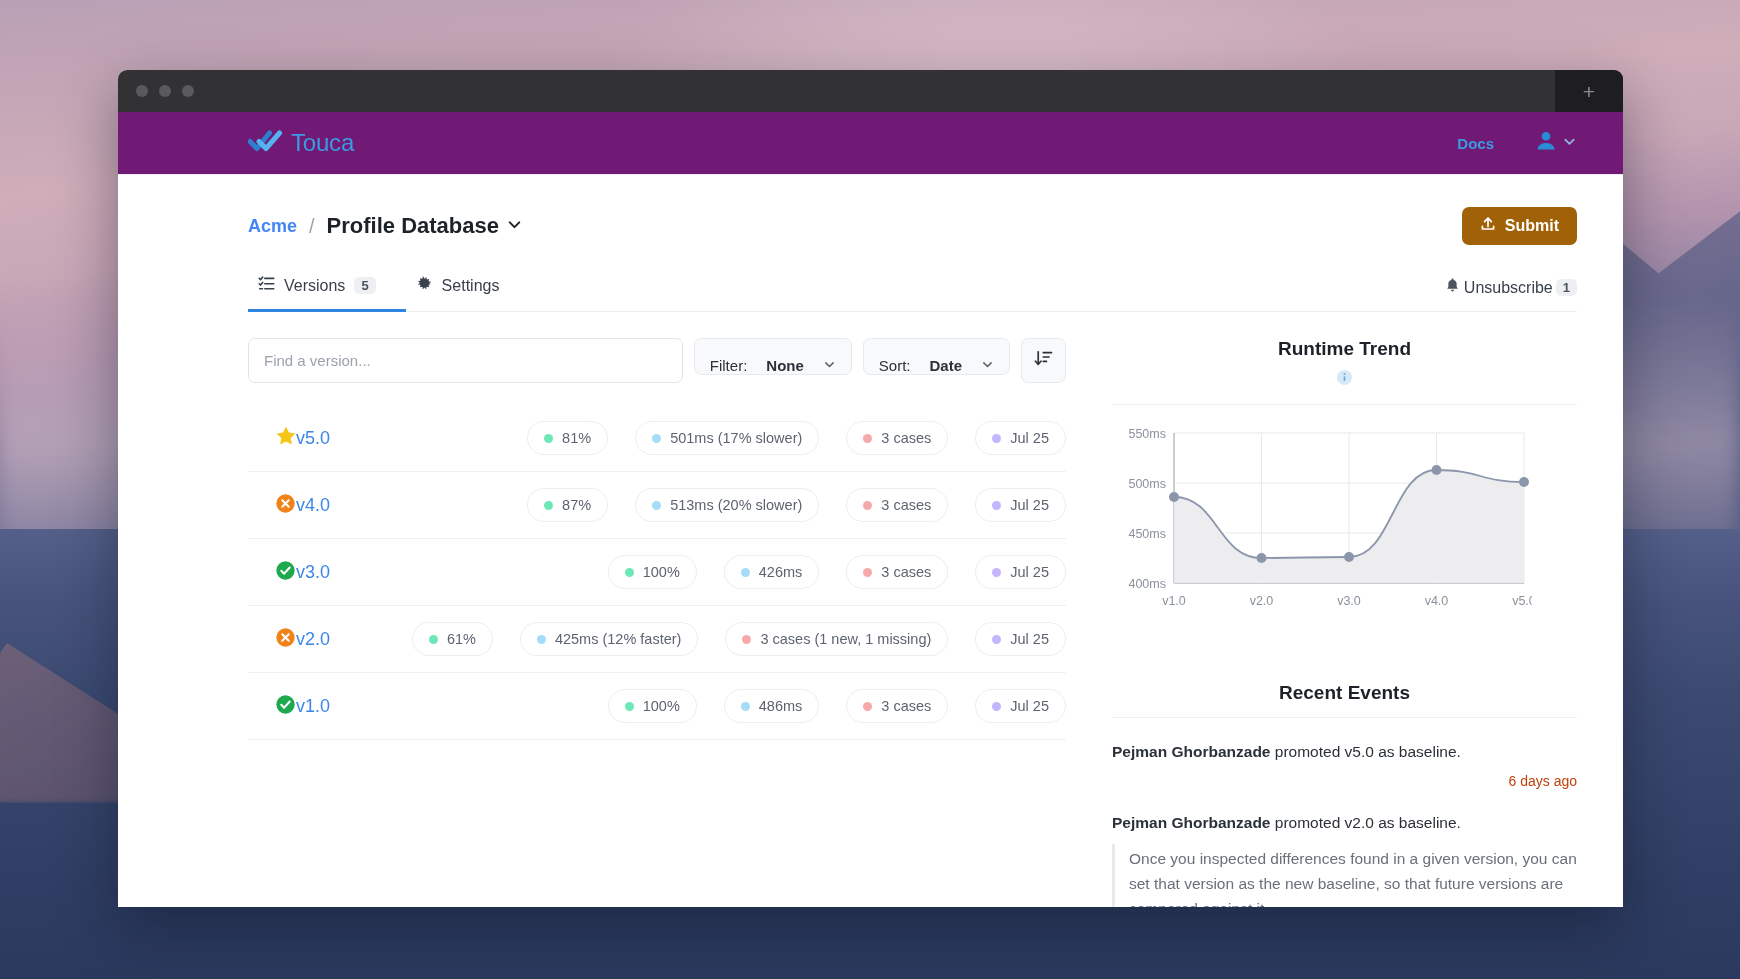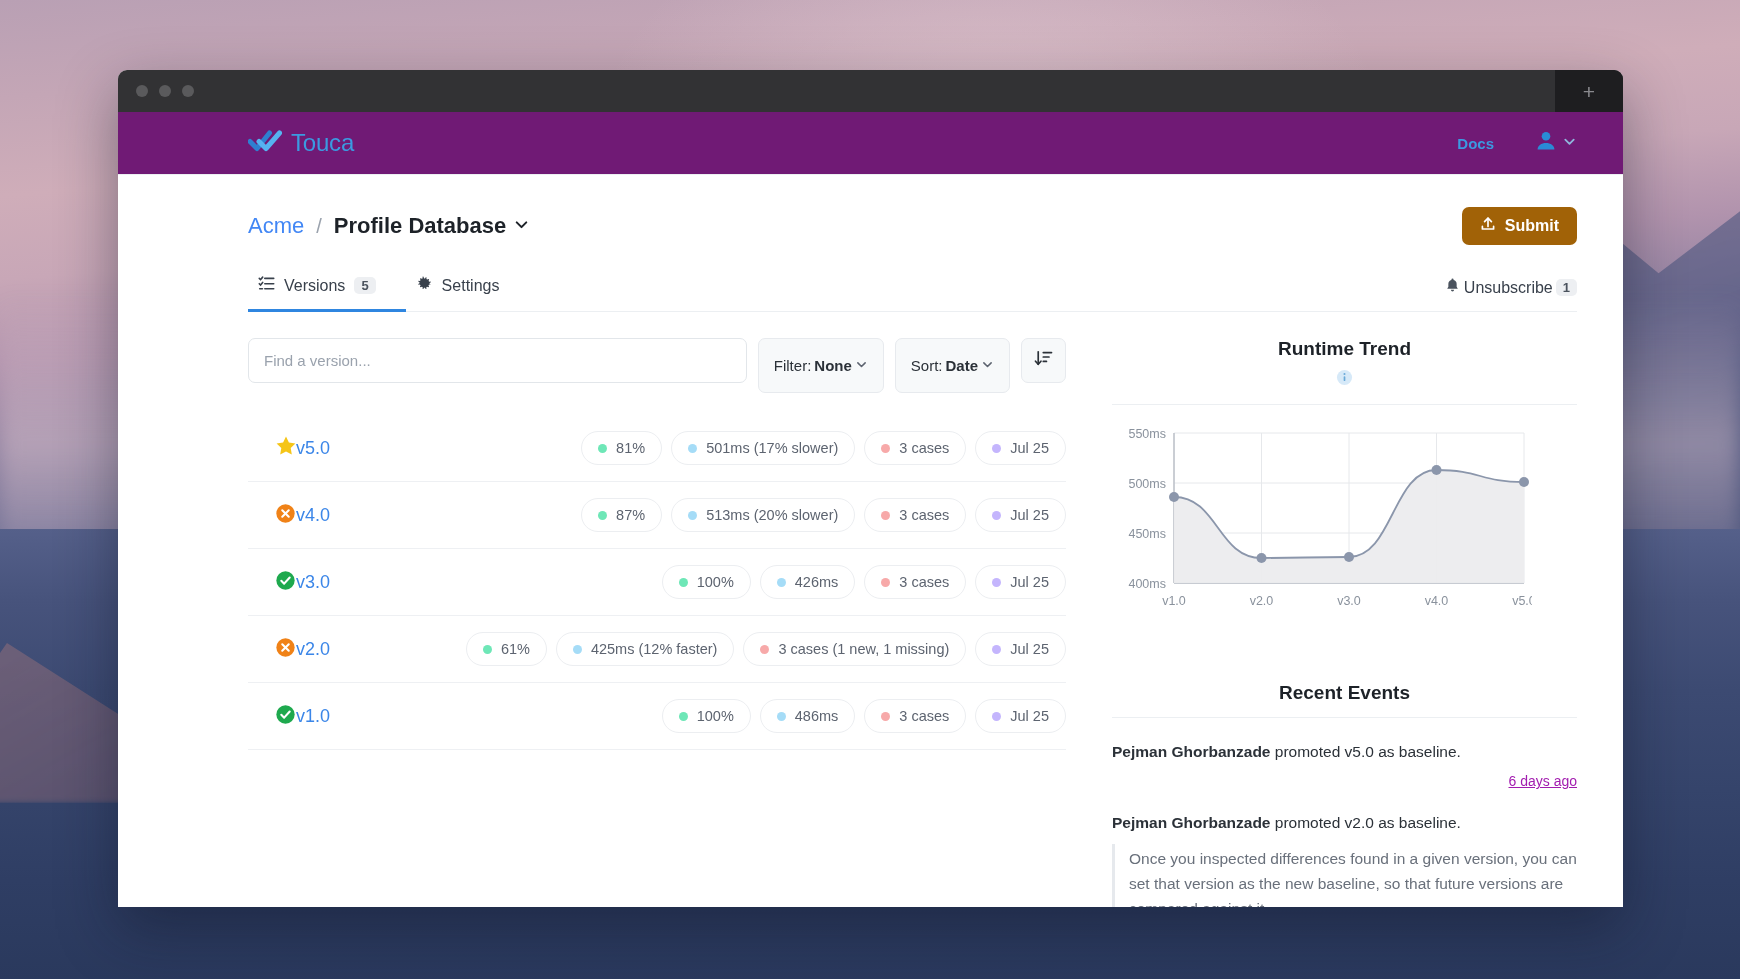--- a/index.html
+++ b/index.html
@@ -77,21 +77,21 @@
   .brand-name { font-size: 24px; color: #3b9ae1; letter-spacing: -0.2px; }
   .appbar-right { margin-left: auto; display: flex; align-items: center; gap: 40px; }
   .docs-link { font-size: 15px; color: #3b9ae1; font-weight: 600; }
   .avatar-wrap { display: flex; align-items: center; gap: 4px; }
 
   
   .page {
     padding: 0 46px 0 130px; background: #ffffff;
   }
   .crumbrow { display: flex; align-items: center; padding-top: 32px; }
-  .crumb-org { font-size: 22px; color: #4287f5; font-weight: 400; }
+  .crumb-org { font-size: 18px; color: #4287f5; font-weight: 700; }
   .crumb-sep { font-size: 20px; color: #9aa2ad; margin: 0 12px; }
   .crumb-cur { font-size: 22px; color: #1d2228; font-weight: 600; display: flex; align-items: center; gap: 7px; }
   .submit-btn {
     margin-left: auto; background: #a16207; color: #fff;
     border: none; border-radius: 7px; height: 38px; padding: 0 18px;
     display: flex; align-items: center; gap: 9px;
     font-size: 16px; font-weight: 600; font-family: inherit; cursor: pointer;
   }
 
   .tabsrow {
@@ -118,59 +118,59 @@
 
   
   .toolbar { display: flex; gap: 11px; align-items: stretch; }
   .search-box {
     flex: 1; height: 45px; border: 1px solid #e2e6ea; border-radius: 7px;
     padding: 0 15px; font-size: 15px; color: #2b3138; font-family: inherit;
     background: #fff; outline: none;
   }
   .search-box::placeholder { color: #9aa2ad; }
   .pill-btn {
-    height: 55px; border: 1px solid #e7eaee; background: #f7f9fa;
-    border-radius: 7px; padding: 0 15px; display: flex; align-items: center; gap: 3px;
+    height: 37px; border: 1px solid #e7eaee; background: #f7f9fa;
+    border-radius: 7px; padding: 0 15px; display: flex; align-items: flex-end; gap: 19px;
     font-size: 15px; color: #2b3138; font-family: inherit; cursor: pointer; white-space: nowrap;
   }
   .pill-btn b { font-weight: 700; }
   .icon-btn {
     width: 45px; height: 45px; border: 1px solid #e7eaee; background: #f7f9fa;
     border-radius: 7px; display: flex; align-items: center; justify-content: center; cursor: pointer;
   }
 
   
   .vlist { margin-top: 22px; }
   .vrow {
     display: flex; align-items: center; height: 67px;
     border-bottom: 1px solid #eef0f3; cursor: pointer;
   }
   .vrow:last-child { border-bottom: 1px solid #eef0f3; }
   .vstatus { width: 48px; display: flex; align-items: center; justify-content: flex-start; padding-left: 27px; }
   .vname { font-size: 18px; color: #3b86e8; font-weight: 500; }
-  .vbadges { margin-left: auto; display: flex; gap: 9px; align-items: center; }
+  .vbadges { margin-left: auto; display: flex; gap: 27px; align-items: center; }
   .badge {
     border: 1px solid #eceef1; border-radius: 999px; height: 34px;
     padding: 0 16px; display: flex; align-items: center; gap: 9px;
     font-size: 14.5px; color: #5d6470; background: #fff; white-space: nowrap;
   }
   .dot { width: 9px; height: 9px; border-radius: 50%; flex: none; }
 
   
   .panel-title {
     font-size: 19px; font-weight: 700; color: #1d2228;
     display: flex; align-items: center; gap: 9px; flex-direction: column;
   }
   .panel-rule { border-bottom: 1px solid #eceff2; margin-top: 13px; }
   .chart-wrap { margin-top: 14px; }
   .events { margin-top: 44px; }
   .event { margin-top: 22px; }
   .event-line { font-size: 15.5px; color: #2b3138; line-height: 1.5; }
   .event-line b { font-weight: 700; }
-  .event-time { font-size: 14px; color: #a21caf; text-align: right; margin-top: 10px; text-decoration: underline; }
+  .event-time { font-size: 14px; color: #c2410c; text-align: right; margin-top: 10px; }
   .event-quote {
     border-left: 3px solid #e6e9ed; margin-top: 9px; padding: 2px 0 2px 14px;
     font-size: 15.5px; color: #69707b; line-height: 1.62;
   }
 </style>
 </head>
 <body>
 
 <div id="wallpaper">
   <div class="wp-sky"></div>

